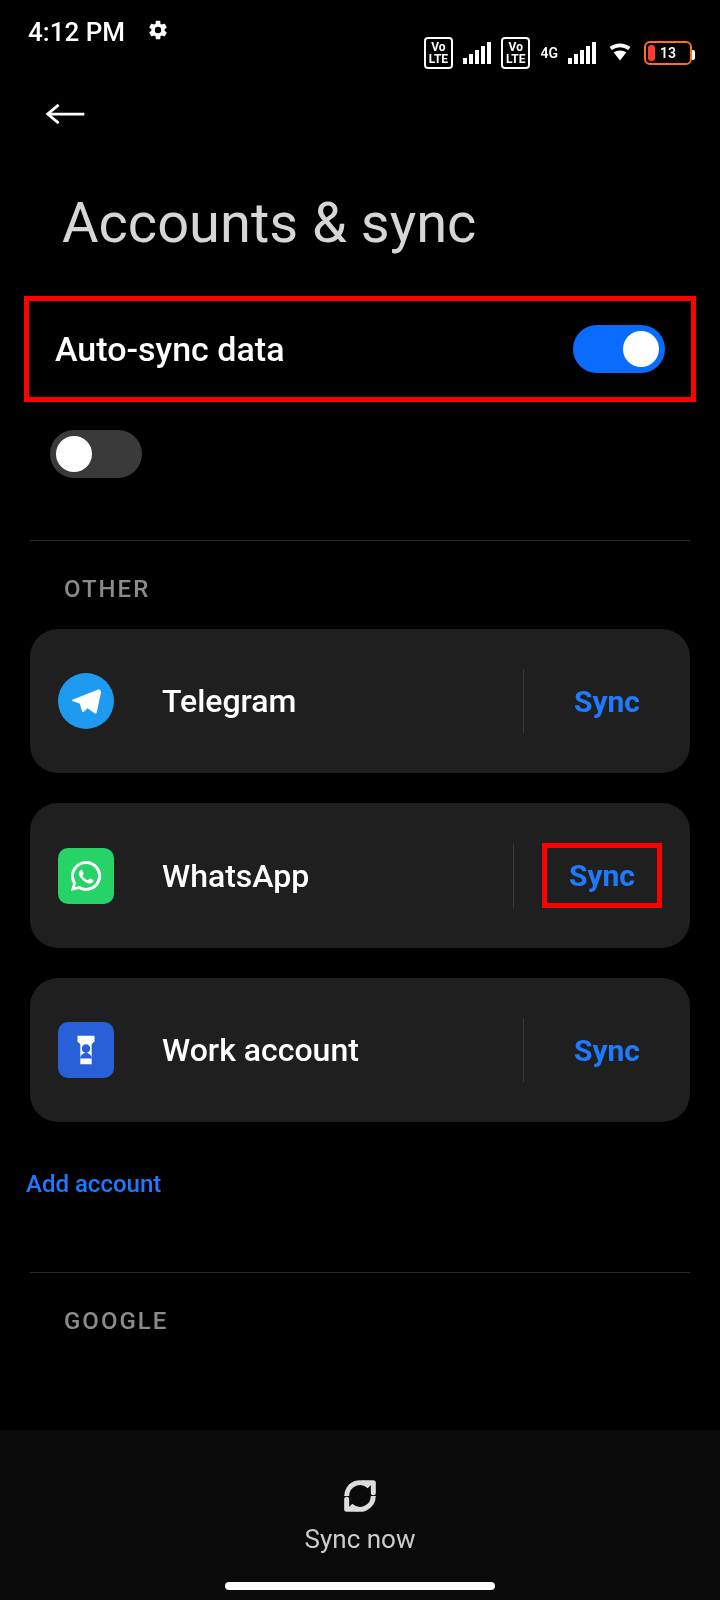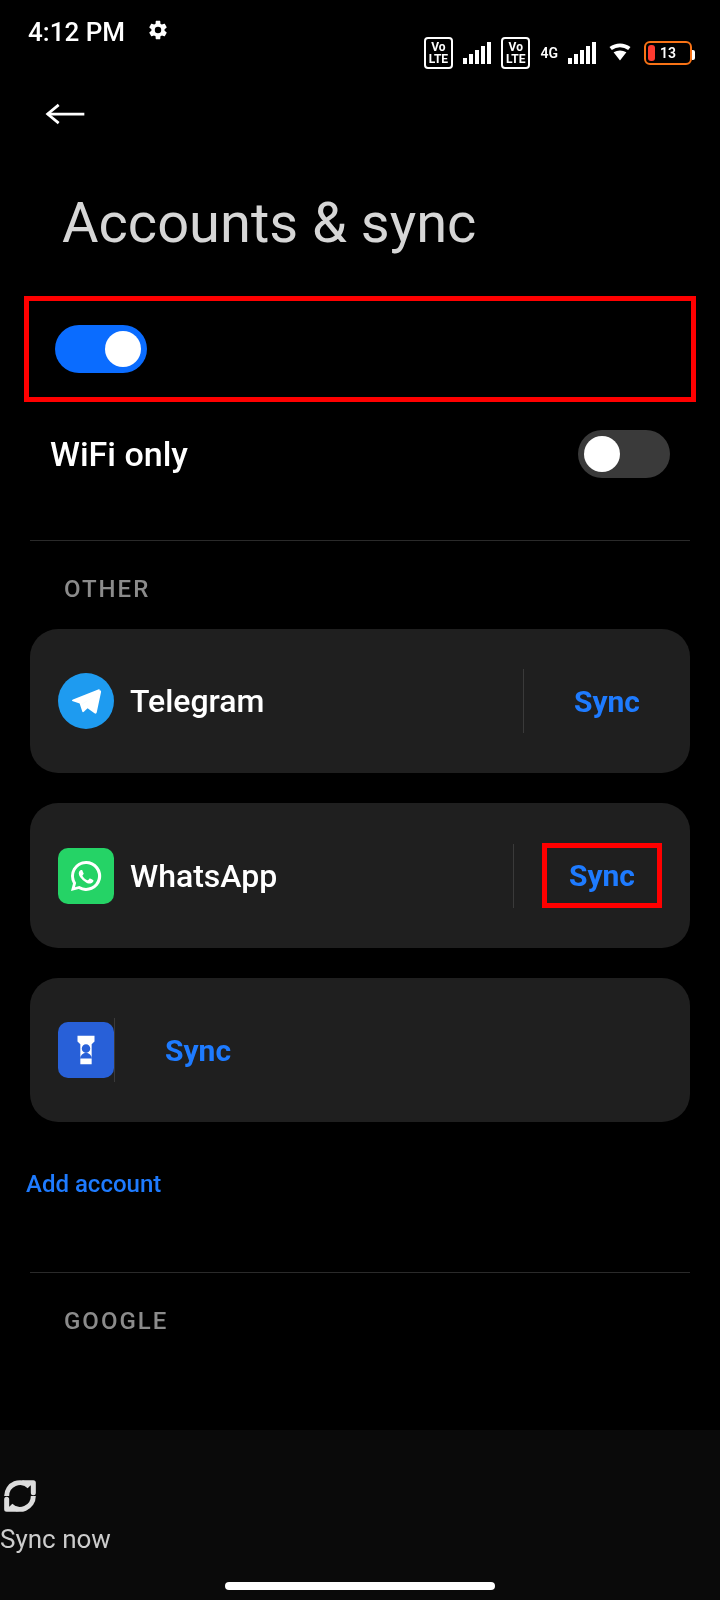--- a/index.html
+++ b/index.html
@@ -93,42 +93,42 @@
   .card {
     background:#1f1f1f; border-radius:28px; margin: 0 30px 30px;
     display:flex; align-items:center; padding: 40px 28px;
   }
   .card .app-icon {
     width:56px; height:56px; border-radius:50%;
     display:flex; align-items:center; justify-content:center; flex-shrink:0;
   }
   .card .app-icon.square { border-radius:10px; }
   .card .name {
-    font-size:32px; font-weight:500; color:#fff; padding-left:16px; flex:1;
+    font-size:32px; font-weight:500; color:#fff; padding-left:48px; flex:1;
   }
   .card .vdiv { width:1px; height:64px; background:#3a3a3a; margin-right:28px; }
   .card .sync-btn {
     font-size:30px; font-weight:700; color:#1e7bff; padding: 10px 22px;
   }
   .card .sync-btn.boxed { border:5px solid #ff0000; }
 
   .telegram-bg { background:#1e9bf0; }
   .whatsapp-bg { background:#25d366; }
   .work-bg { background:#2860d8; }
 
   
   .add-account {
     color:#1e7bff; font-size:24px; font-weight:500; padding: 18px 26px 40px;
   }
 
   
   .bottom-bar {
     position:absolute; bottom:0; left:0; right:0; height:170px;
     background:#0a0a0a; display:flex; flex-direction:column;
-    justify-content:center; gap:8px;
+    align-items:center; justify-content:center; gap:8px;
   }
   .bottom-bar svg { width:40px; height:40px; stroke:#ddd; fill:none; stroke-width:3; }
   .bottom-bar .label { font-size:26px; color:#ccc; }
   .home-indicator {
     position:absolute; bottom:10px; left:50%; transform:translateX(-50%);
     width:270px; height:8px; background:#fff; border-radius:4px;
   }
 </style>
 </head>
 <body>
@@ -181,27 +181,27 @@
 <div class="nav-back">
   <svg viewBox="0 0 48 24">
     <line x1="4" y1="12" x2="44" y2="12"></line>
     <polyline points="16,2 4,12 16,22"></polyline>
   </svg>
 </div>
 
 <h1 class="page-title">Accounts &amp; sync</h1>
 
 <div class="toggle-row highlight-red">
+  <span class="toggle-label">Auto-sync data</span>
   <span class="switch on">
       <span class="knob"></span>
     </span>
 </div>
 
 <div class="toggle-row">
-  <span class="toggle-label">WiFi only</span>
   <span class="switch off">
       <span class="knob"></span>
     </span>
 </div>
 
 <div class="divider"></div>
 
 <div class="section-header">OTHER</div>
 
 <div class="card">
@@ -225,20 +225,21 @@
   <span class="vdiv"></span>
   <span class="sync-btn boxed">Sync</span>
 </div>
 
 <div class="card">
   <span class="app-icon square work-bg">
     <svg viewBox="0 0 24 24" width="34" height="34" fill="#fff">
         <path d="M6 2h12v4l-2 2v14H8V8L6 6V2zm6 6a3 3 0 1 0 0 6 3 3 0 0 0 0-6zm-4 10h8a4 4 0 0 0-8 0z"></path>
       </svg>
   </span>
+  <span class="name">Work account</span>
   <span class="vdiv"></span>
   <span class="sync-btn">Sync</span>
 </div>
 
 <div class="add-account">Add account</div>
 
 <div class="divider"></div>
 
 <div class="section-header">GOOGLE</div>
 

